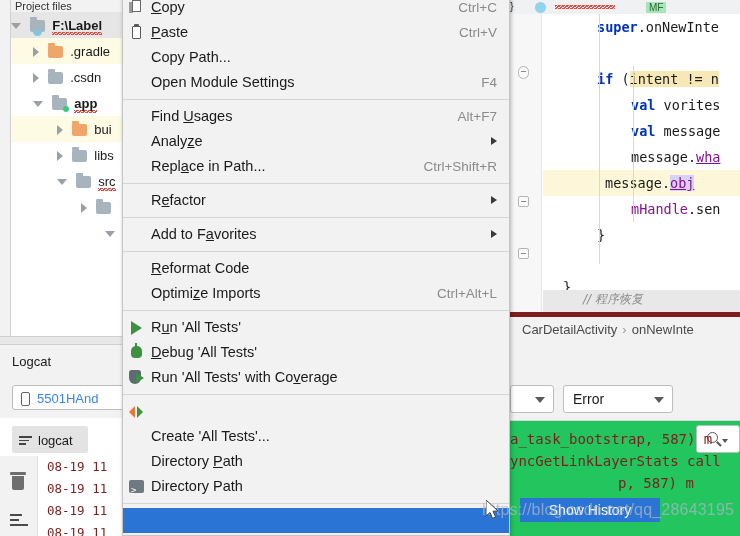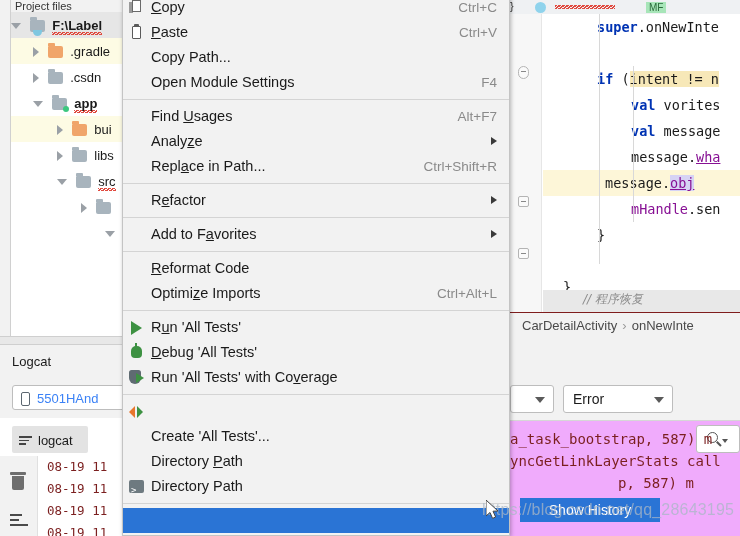--- a/index.html
+++ b/index.html
@@ -206,30 +206,30 @@
   .indent-guide {
     position: absolute; width: 1px; background: #d8d8d8;
   }
 
   .ed-comment-strip {
     position: absolute; left: 543px; top: 290px; width: 197px; height: 22px;
     background: #e8e8e8;
   }
   .breadcrumb {
     position: absolute; left: 508px; top: 312px; width: 232px; height: 26px;
-    background: #f2f2f2; border-top: 1px solid #7f1d1d;
+    background: #f2f2f2; border-top: 5px solid #7f1d1d;
     font-size: 13px; color: #4a4a4a; line-height: 26px; padding-left: 14px;
     white-space: nowrap; overflow: hidden;
   }
   .breadcrumb .sep { color: #9a9a9a; margin: 0 5px; }
 
   
   #right-bottom {
     position: absolute; left: 508px; top: 338px; width: 232px; height: 198px;
-    background: #f0abfc;
+    background: #22c55e;
   }
   .rb-blank {
     position: absolute; left: 0; top: 0; width: 232px; height: 40px;
     background: #f2f2f2;
   }
   .rb-toolbar {
     position: absolute; left: 0; top: 40px; width: 232px; height: 42px;
     background: #f2f2f2;
   }
   .combo {

